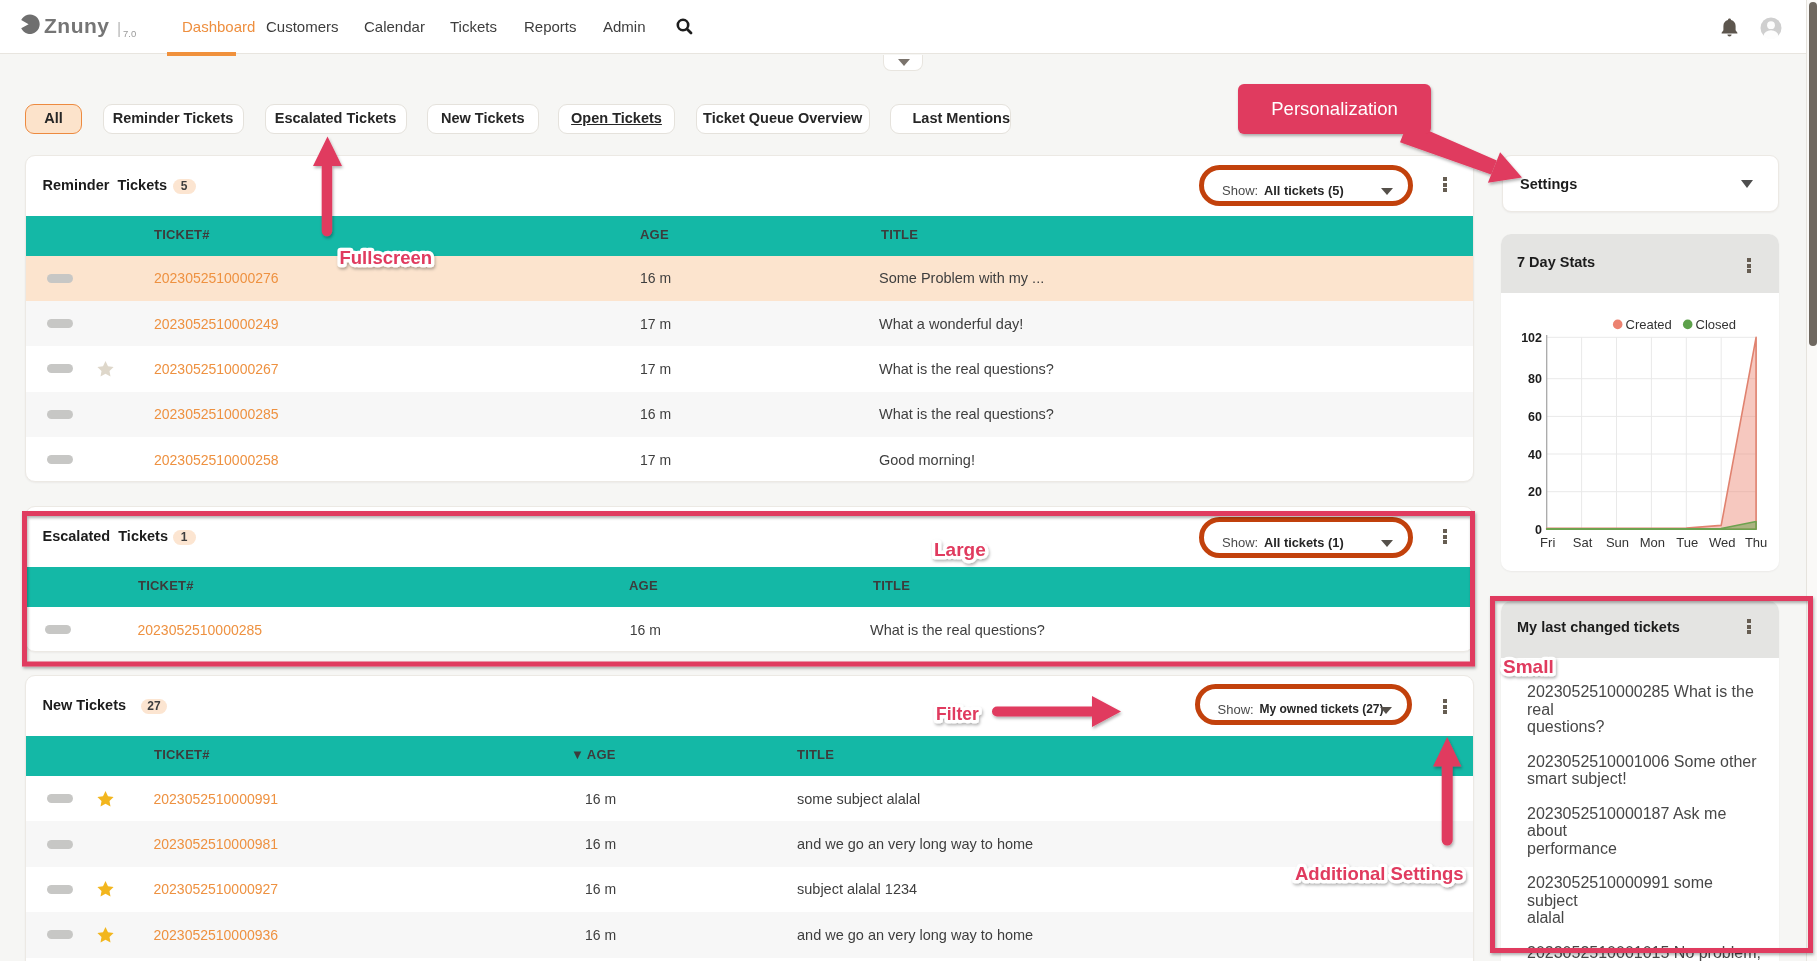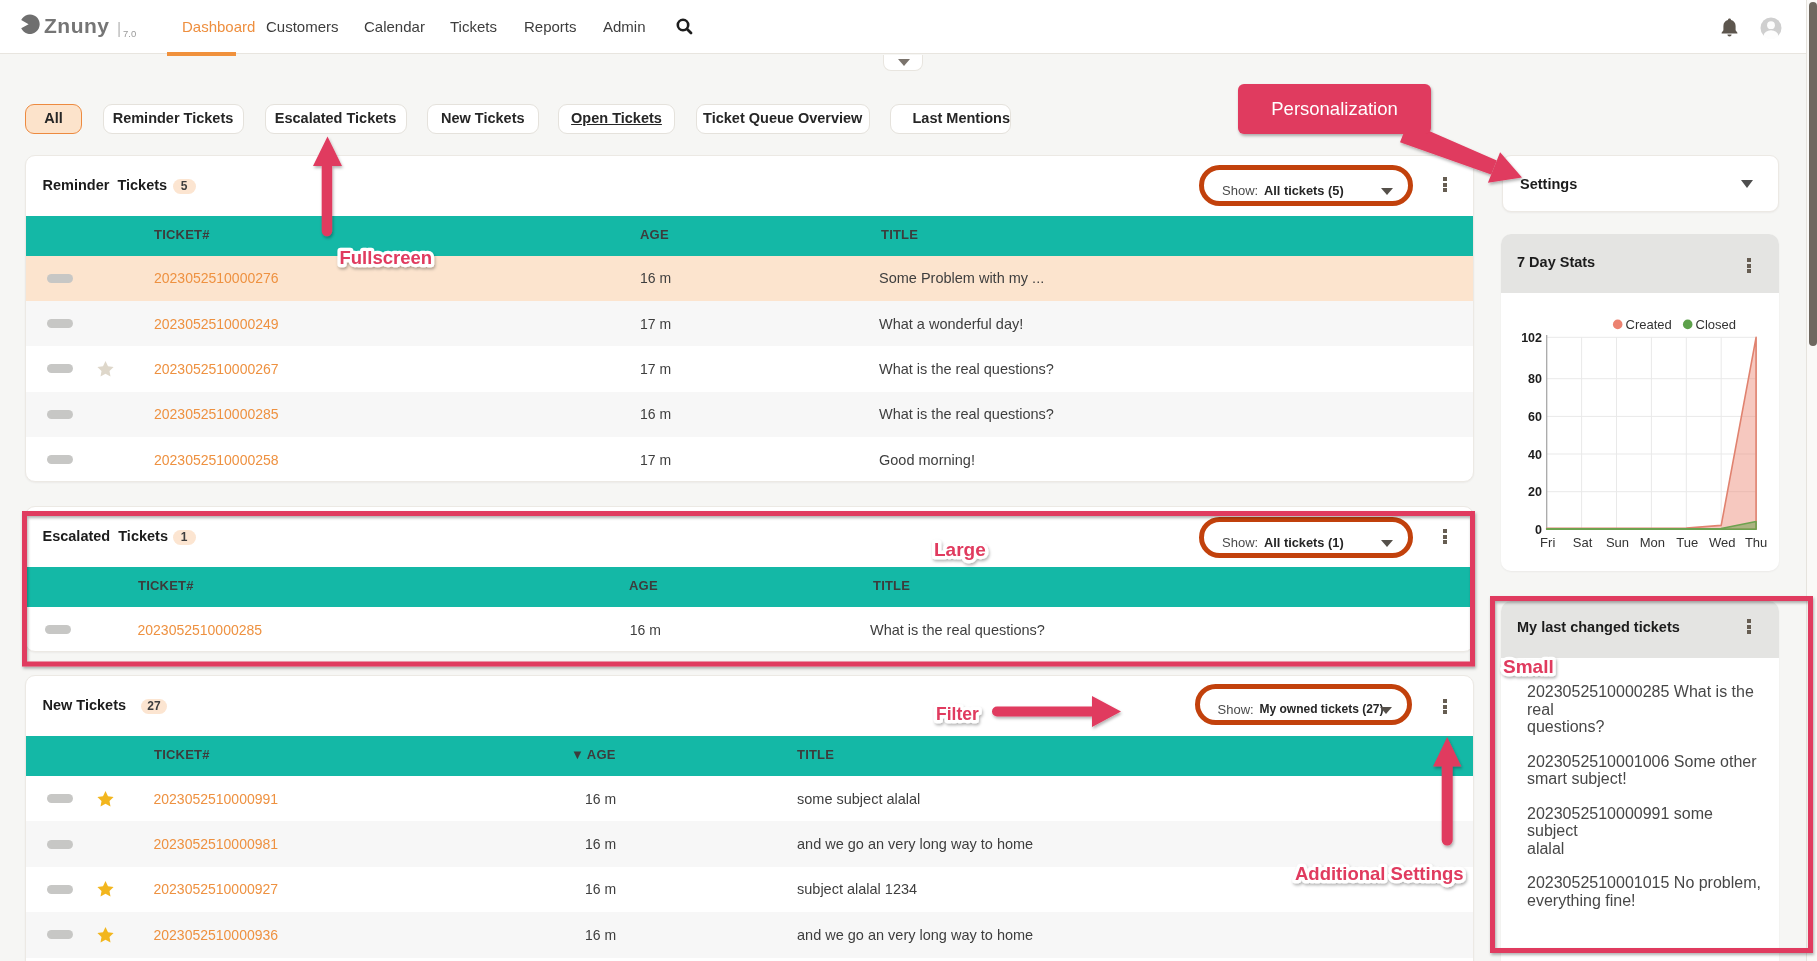--- a/index.html
+++ b/index.html
@@ -296,20 +296,21 @@
     <span class="wtitle" style="left:16px;top:17.5px;">My last changed tickets</span>
     <div class="kebab" style="left:246px;top:18px;">
             <i></i>
             <i></i>
             <i></i>
           </div>
   </div>
   <div style="position:absolute;left:26px;top:82px;width:240px;">
     <div class="sb-item">2023052510000285 What is the real<br>questions?</div>
     <div class="sb-item">2023052510001006 Some other<br>smart subject!</div>
+    <div class="sb-item">2023052510000187 Ask me about<br>performance</div>
     <div class="sb-item">2023052510000991 some subject<br>alalal</div>
     <div class="sb-item">2023052510001015 No problem,<br>everything fine!</div>
   </div>
 </div>
 
 </div>
 
 <div id="sctrack">
       <div id="scthumb"></div>
     </div>

